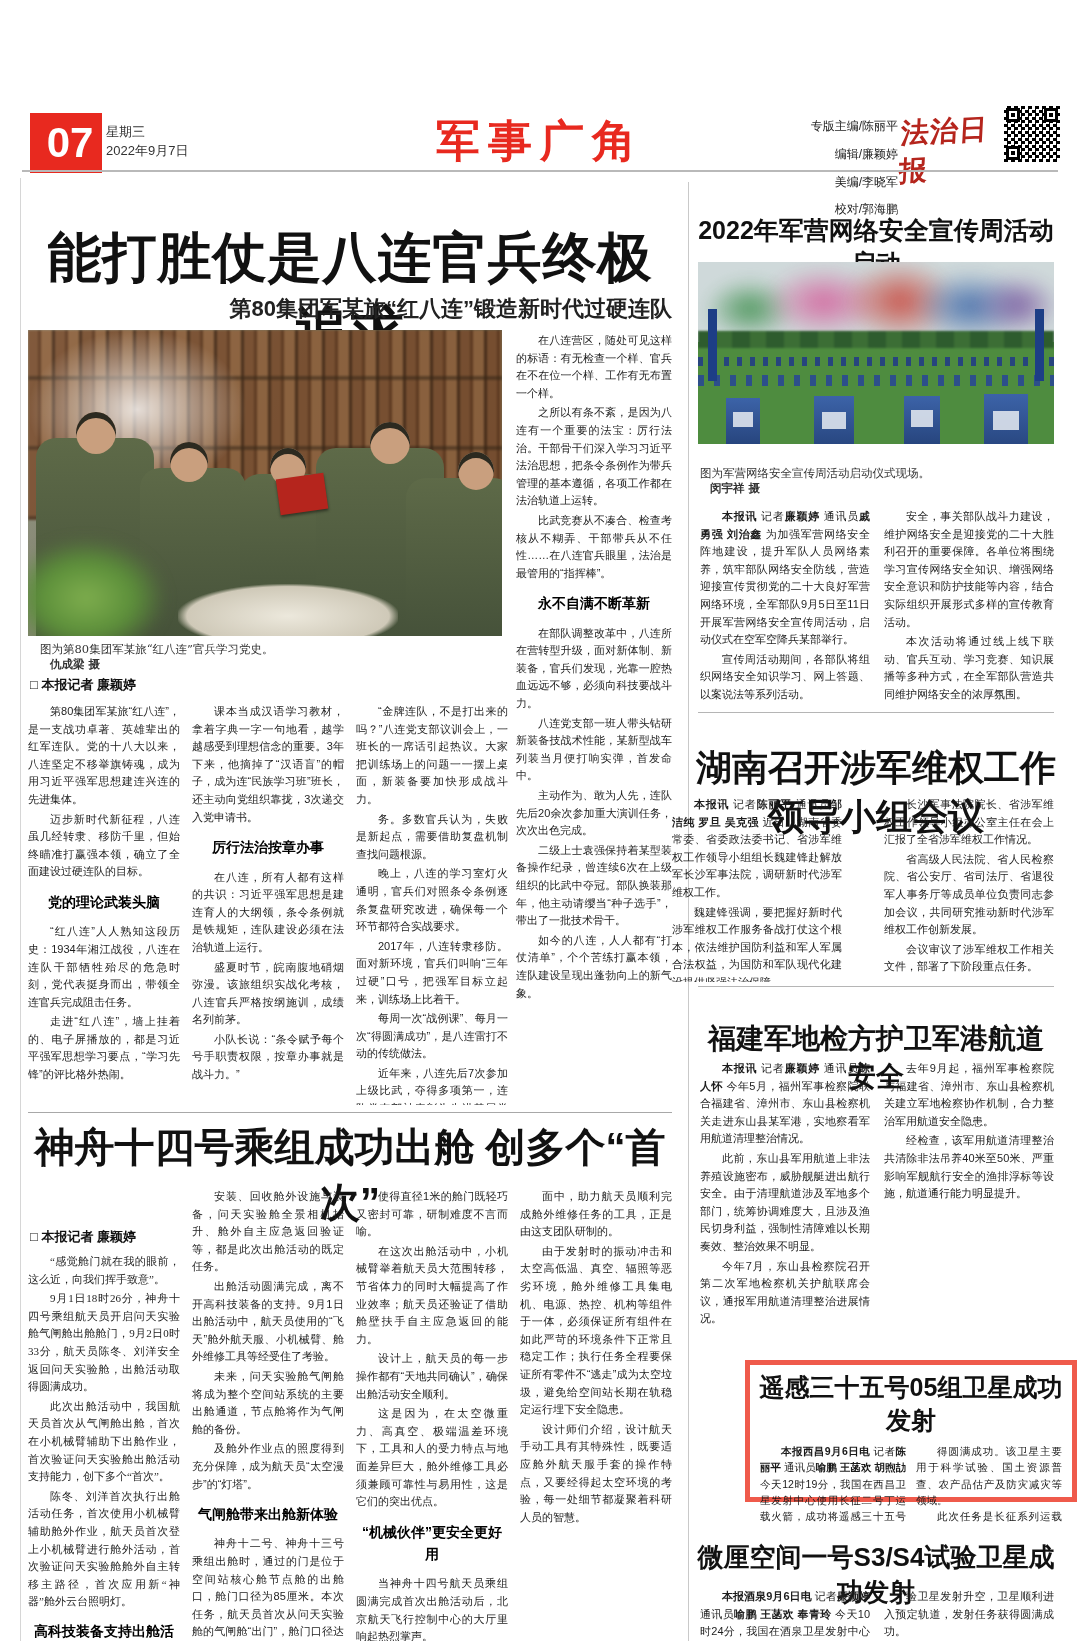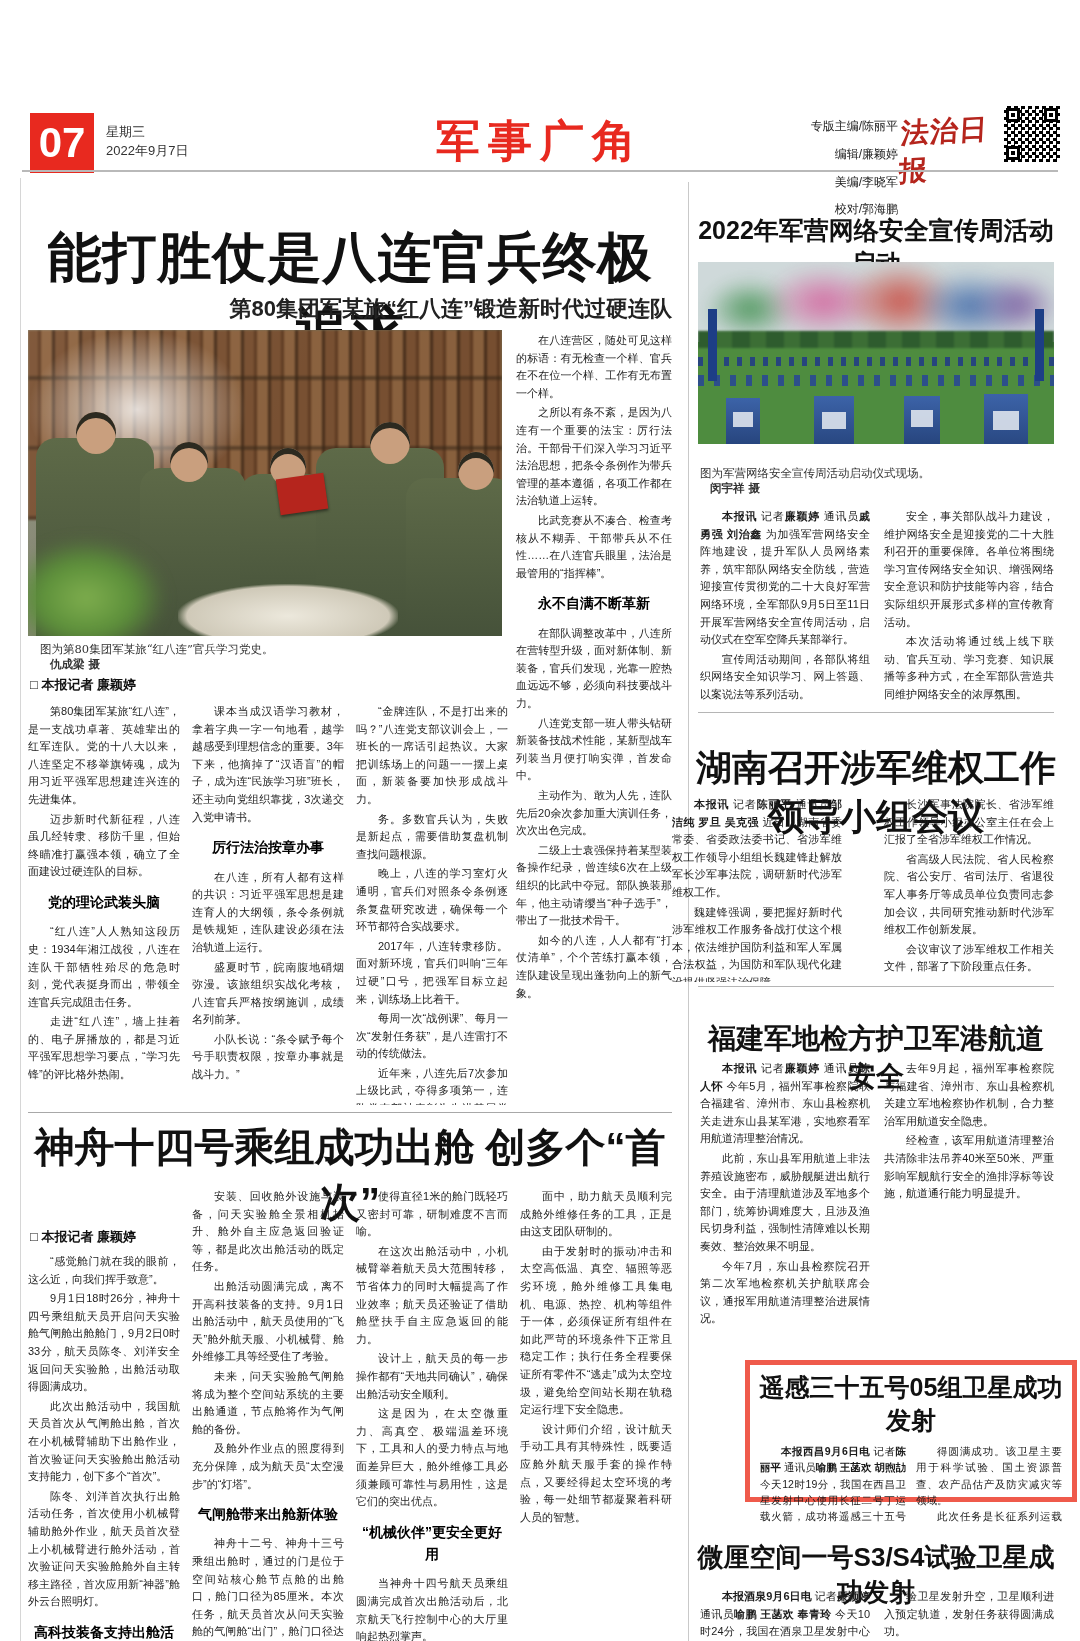--- a/index.html
+++ b/index.html
@@ -1,21 +1,21 @@
 <!DOCTYPE html>
 <html><head>
 <meta charset="utf-8">
 <style>
   html,body{margin:0;padding:0;background:#ffffff;}
   .page{position:relative;width:1080px;height:1641px;background:#fff;overflow:hidden;
         font-family:"Liberation Sans","DejaVu Sans",sans-serif;color:#1a1a1a;}
   .abs{position:absolute;}
   
   .badge{left:30px;top:113px;width:64px;height:60px;background:#e8291f;color:#fff;
-         font-weight:bold;font-size:42px;display:flex;align-items:center;justify-content:center;}
+         font-weight:bold;font-size:42px;display:flex;align-items:center;justify-content:center;padding-left:8px;}
   .dateblk{left:106px;top:123px;font-size:13px;color:#333;line-height:1.45;}
   .section-title{left:380px;top:112px;width:320px;text-align:center;color:#e8291f;
          font-weight:900;font-size:44px;letter-spacing:8px;}
   .editors{left:780px;top:107px;width:118px;text-align:right;font-size:12px;line-height:1.32;color:#222;}
   .paper{left:900px;top:112px;width:104px;color:#b5251d;font-weight:900;font-size:28px;
          font-family:"DejaVu Serif",serif;transform:rotate(-3deg) skewX(-6deg);letter-spacing:1px;}
   .qr{left:1004px;top:106px;width:56px;height:56px;background:
       conic-gradient(#000 25%,#fff 0 50%,#000 0 75%,#fff 0) 0 0/7px 7px;outline:2px solid #fff;}
   .finder{position:absolute;width:14px;height:14px;border:3px solid #000;background:#fff;box-sizing:border-box;}
   .finder::after{content:"";position:absolute;inset:2px;background:#000;}
@@ -141,21 +141,21 @@
         <p>盛夏时节，皖南腹地硝烟弥漫。该旅组织实战化考核，八连官兵严格按纲施训，成绩名列前茅。</p>
         <p>小队长说：“条令赋予每个号手职责权限，按章办事就是战斗力。”</p>
       </div>
   </div>
   <div class="col" style="left:356px;top:703px;width:152px;height:402px;">
     <div>
         <p>“金牌连队，不是打出来的吗？”八连党支部议训会上，一班长的一席话引起热议。大家把训练场上的问题一一摆上桌面，新装备要加快形成战斗力。</p>
         <p>务。多数官兵认为，失败是新起点，需要借助复盘机制查找问题根源。</p>
         <p>晚上，八连的学习室灯火通明，官兵们对照条令条例逐条复盘研究改进，确保每一个环节都符合实战要求。</p>
         <p>2017年，八连转隶移防。面对新环境，官兵们叫响“三年过硬”口号，把强军目标立起来，训练场上比着干。</p>
-        <p>每周一次“战例课”、每月一次“发射任务获”，是八连雷打不动的传统做法。</p>
+        <p>每周一次“战例课”、每月一次“得圆满成功”，是八连雷打不动的传统做法。</p>
         <p>近年来，八连先后7次参加上级比武，夺得多项第一，连队党支部被表彰为先进基层党组织。</p>
       </div>
   </div>
   <div class="col" style="left:516px;top:332px;width:156px;height:773px;">
     <div>
         <p>在八连营区，随处可见这样的标语：有无检查一个样、官兵在不在位一个样、工作有无布置一个样。</p>
         <p>之所以有条不紊，是因为八连有一个重要的法宝：厉行法治。干部骨干们深入学习习近平法治思想，把条令条例作为带兵管理的基本遵循，各项工作都在法治轨道上运转。</p>
         <p>比武竞赛从不凑合、检查考核从不糊弄、干部带兵从不任性……在八连官兵眼里，法治是最管用的“指挥棒”。</p>
       </div>
     <div class="subhead">永不自满不断革新</div>
@@ -165,21 +165,21 @@
         <p>主动作为、敢为人先，连队先后20余次参加重大演训任务，次次出色完成。</p>
         <p>二级上士袁强保持着某型装备操作纪录，曾连续6次在上级组织的比武中夺冠。部队换装那年，他主动请缨当“种子选手”，带出了一批技术骨干。</p>
         <p>如今的八连，人人都有“打仗清单”，个个苦练打赢本领，连队建设呈现出蓬勃向上的新气象。</p>
       </div>
   </div>
 
   <div class="abs hline" style="left:28px;top:1112px;width:644px;height:1px;background:#a8a8a8;"></div>
   <div class="abs sz-hl">神舟十四号乘组成功出舱 创多个“首次”</div>
   <div class="byline" style="left:30px;top:1228px;">□ 本报记者 廉颖婷</div>
 
-  <div class="col" style="left:28px;top:1253px;width:152px;height:388px;">
+  <div class="col" style="left:28px;top:1253px;width:152px;height:388px;font-family:Liberation Serif, serif;">
     <div>
         <p>“感觉舱门就在我的眼前，这么近，向我们挥手致意”。</p>
         <p>9月1日18时26分，神舟十四号乘组航天员开启问天实验舱气闸舱出舱舱门，9月2日0时33分，航天员陈冬、刘洋安全返回问天实验舱，出舱活动取得圆满成功。</p>
         <p>此次出舱活动中，我国航天员首次从气闸舱出舱，首次在小机械臂辅助下出舱作业，首次验证问天实验舱出舱活动支持能力，创下多个“首次”。</p>
         <p>陈冬、刘洋首次执行出舱活动任务，首次使用小机械臂辅助舱外作业，航天员首次登上小机械臂进行舱外活动，首次验证问天实验舱舱外自主转移主路径，首次应用新“神器”舱外云台照明灯。</p>
       </div>
     <div class="subhead">高科技装备支持出舱活动</div>
 
   </div>
   <div class="col" style="left:192px;top:1188px;width:152px;height:453px;">

